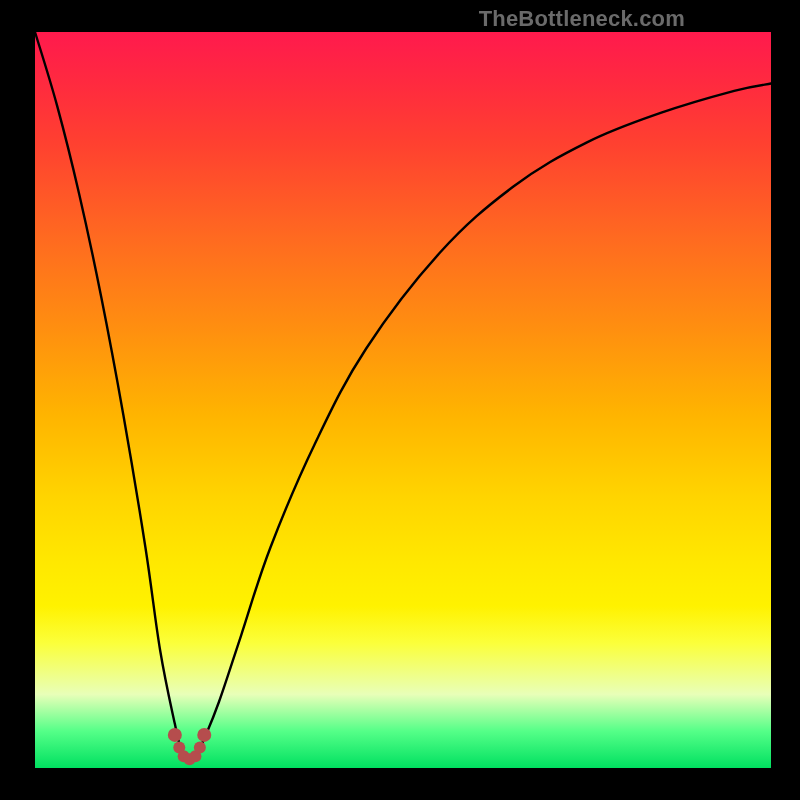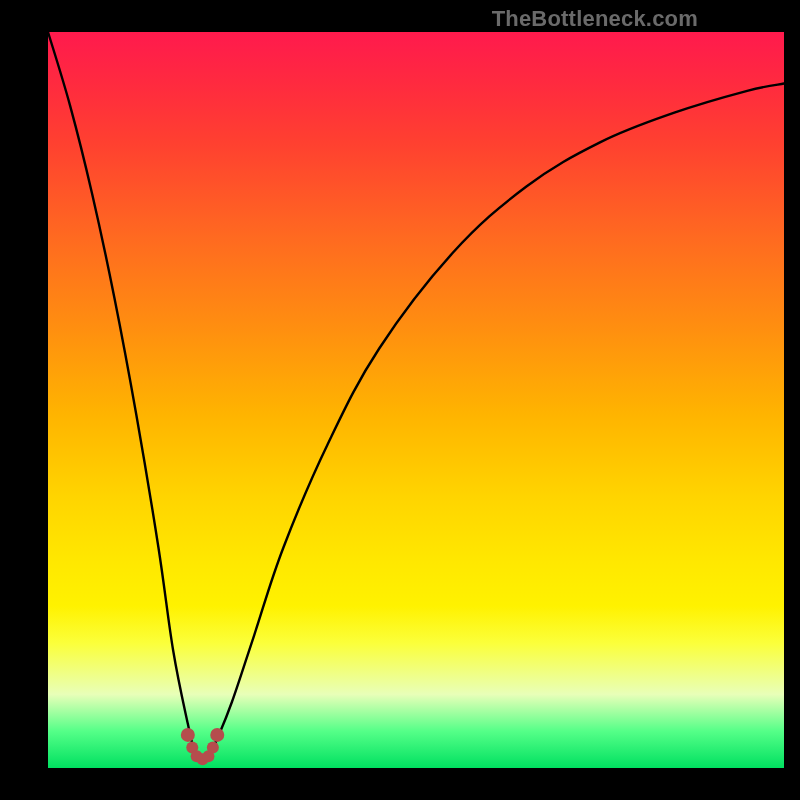--- a/index.html
+++ b/index.html
@@ -5,21 +5,21 @@
   html, body {
     margin: 0;
     padding: 0;
     width: 800px;
     height: 800px;
     background: #000;
     overflow: hidden;
   }
   .frame {
     position: absolute;
-    left: 16px;
+    left: 3px;
     top: 0;
     width: 696px;
     height: 800px;
     background: #000;
   }
   .plot {
     position: absolute;
     left: 32px;
     top: 32px;
     width: 736px;

